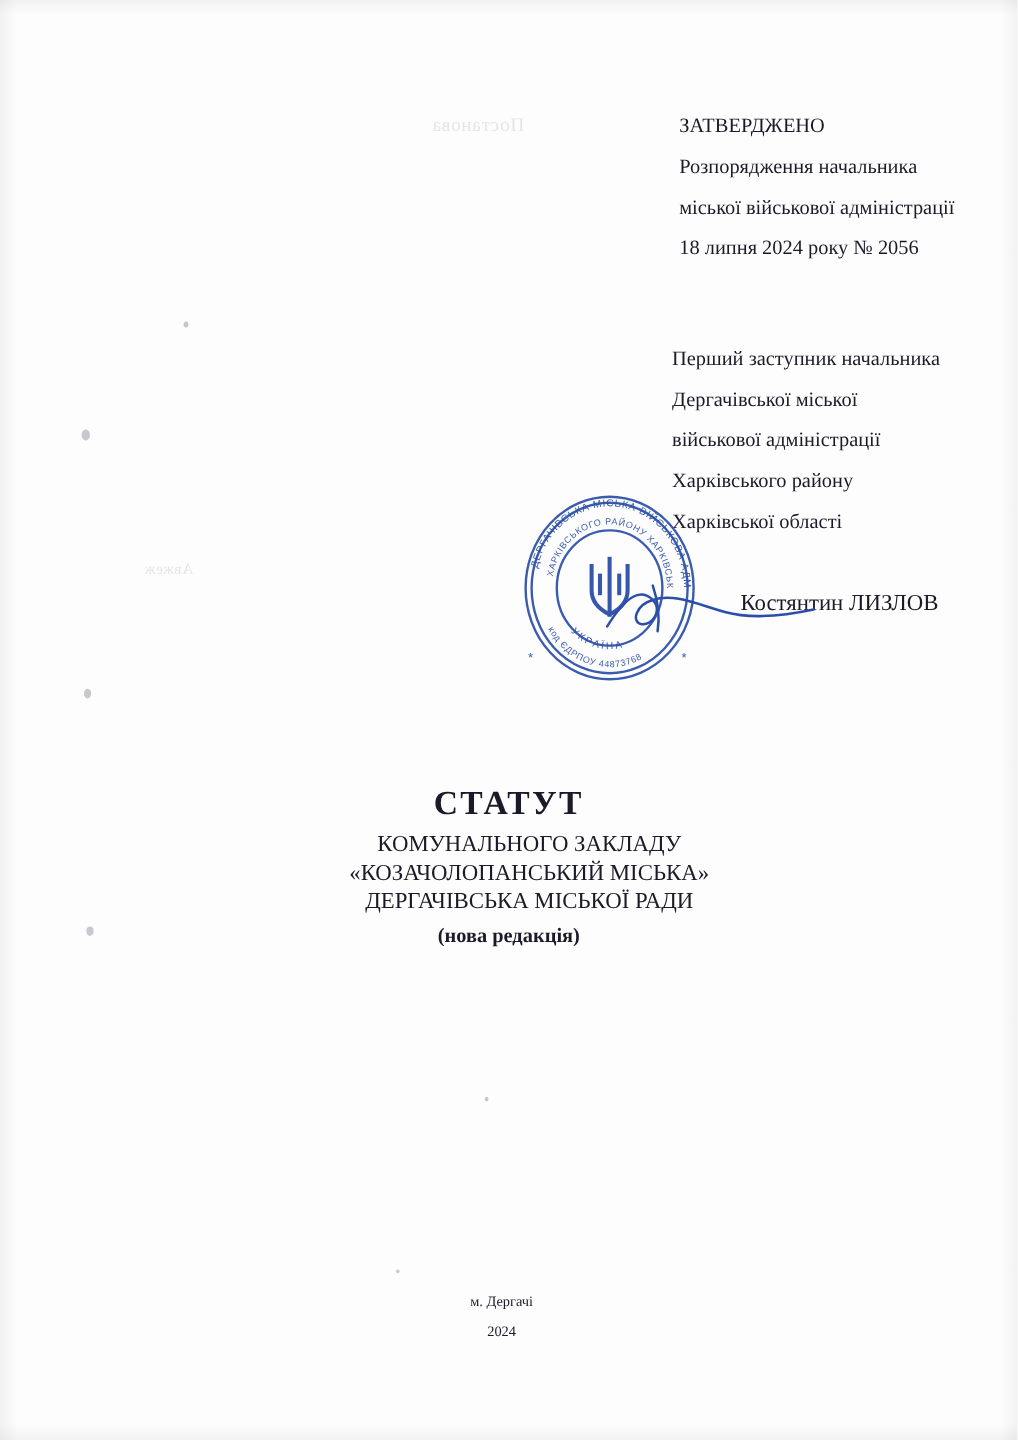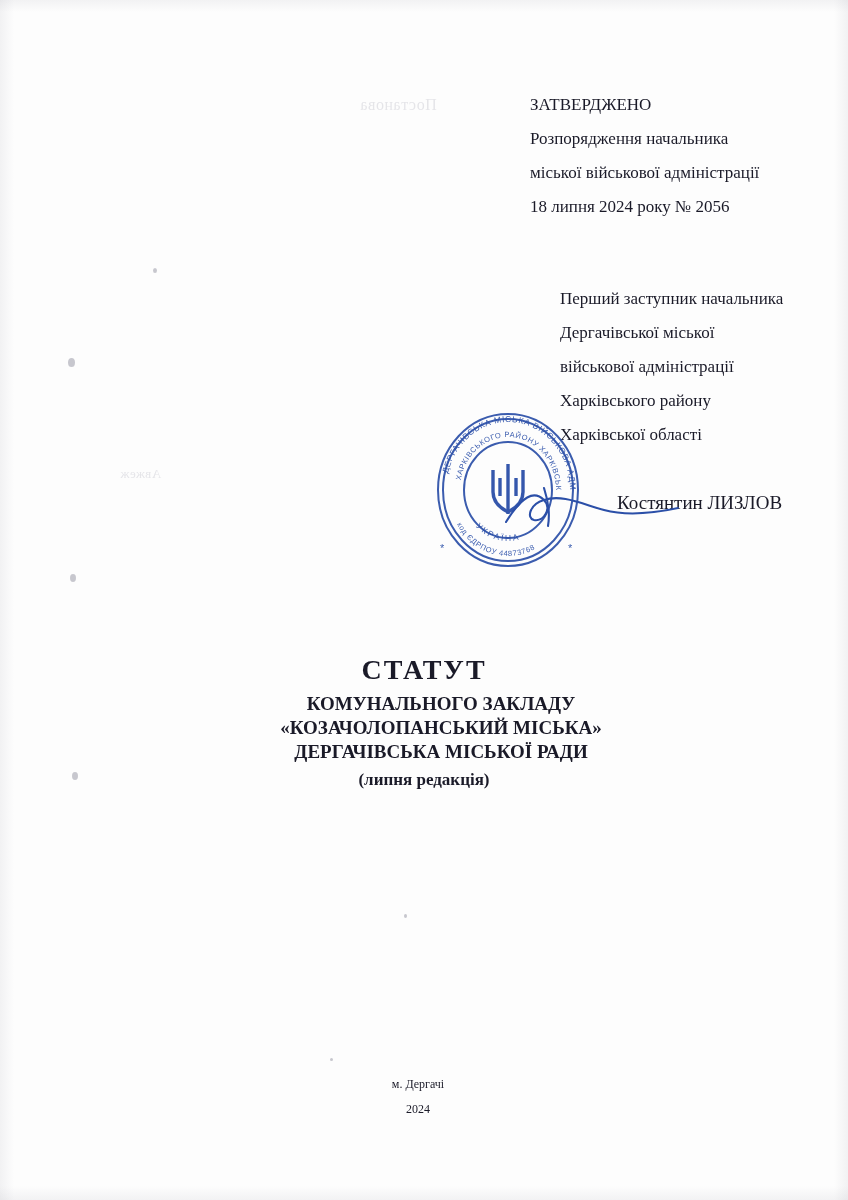--- a/index.html
+++ b/index.html
@@ -55,21 +55,21 @@
   
   .approval {
     position: absolute;
     left: 530px;
     top: 88px;
     width: 300px;
     font-size: 17px;
     line-height: 34px;
     white-space: nowrap;
   }
-  .approval .ln { display: block; }
+  .approval .ln { display: block; margin-left: 36px; }
 
   .signer {
     position: absolute;
     left: 530px;
     top: 282px;
     width: 305px;
     font-size: 17px;
     line-height: 34px;
   }
   .signer .ln { display: block; white-space: nowrap; margin-left: 30px; }
@@ -111,21 +111,21 @@
     text-align: center;
   }
   .doc-title {
     font-size: 28px;
     font-weight: bold;
     letter-spacing: 2px;
     line-height: 40px;
   }
   .doc-subtitle {
     font-size: 19px;
-    font-weight: bold;
+    font-weight: normal;
     line-height: 24px;
     margin-top: 2px;
     padding-left: 34px;
   }
   .doc-subtitle span { display: block; }
   .doc-edition {
     font-size: 17px;
     font-weight: bold;
     margin-top: 6px;
   }
@@ -229,21 +229,21 @@
     </svg>
   </div>
 
   <div class="title-block">
     <div class="doc-title">СТАТУТ</div>
     <div class="doc-subtitle">
       <span>КОМУНАЛЬНОГО ЗАКЛАДУ</span>
       <span>«КОЗАЧОЛОПАНСЬКИЙ МІСЬКА»</span>
       <span>ДЕРГАЧІВСЬКА МІСЬКОЇ РАДИ</span>
     </div>
-    <div class="doc-edition">(липня редакція)</div>
+    <div class="doc-edition">(нова редакція)</div>
   </div>
 
   <div class="footer-block">
     <span>м. Дергачі</span>
     <span>2024</span>
   </div>
 
 </div>
 
 </body></html>

